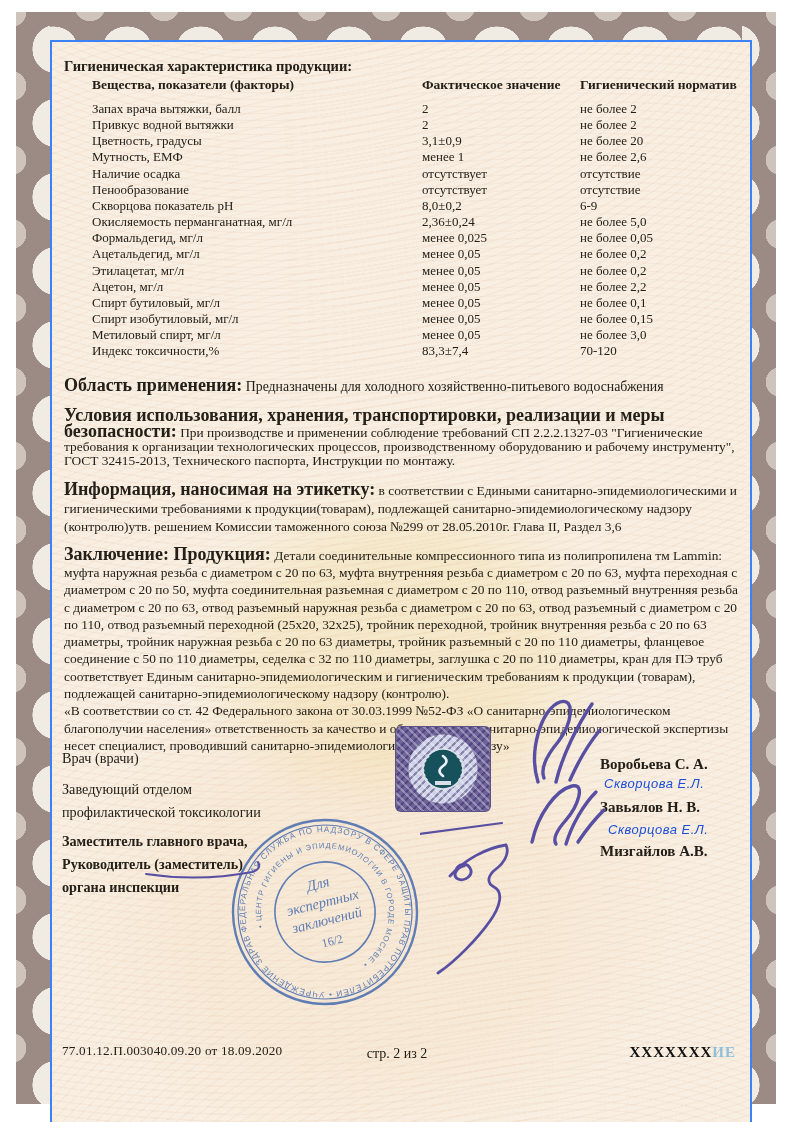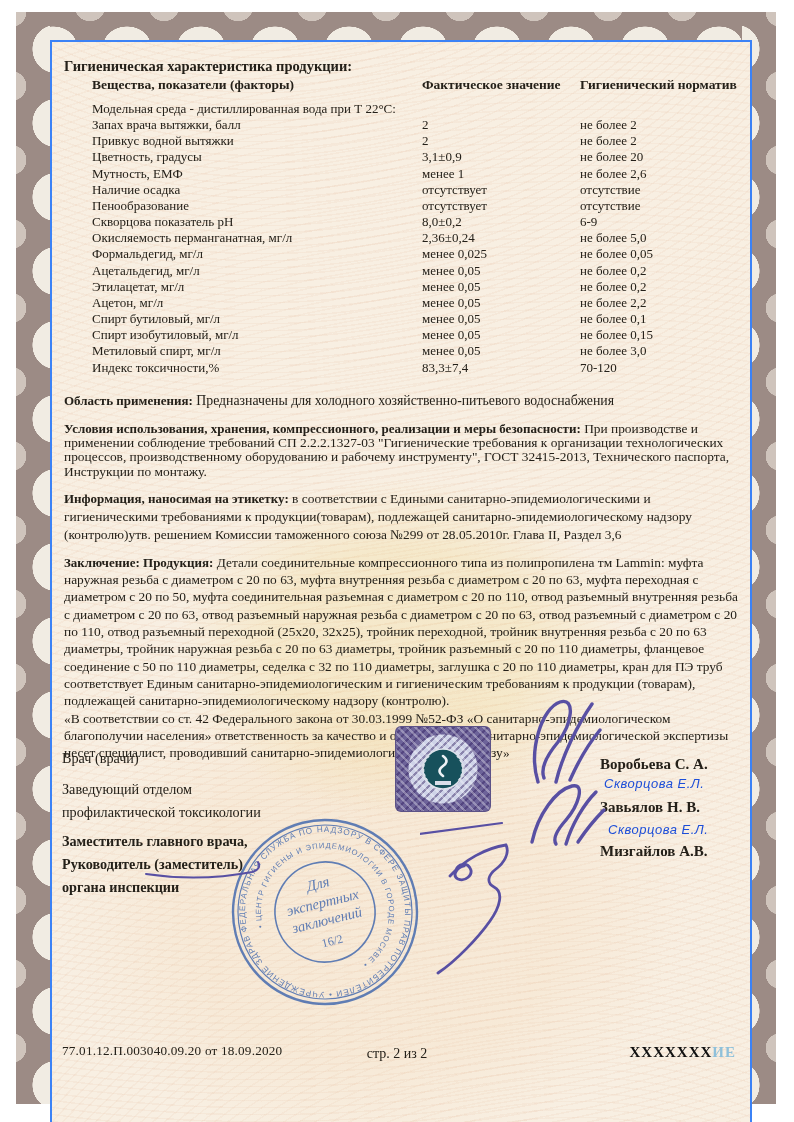--- a/index.html
+++ b/index.html
@@ -40,21 +40,21 @@
       repeating-radial-gradient(circle at 75% 140%, rgba(222,168,134,.09) 0 1.5px, rgba(0,0,0,0) 1.5px 8px);
   }
   .doc > *{position:relative;}
 
   h1.title{font-size:14.5px;margin:0 0 0 0;font-weight:bold;}
   .table{margin:8px 0 0 28px;font-size:13px;}
   .trow{display:grid;grid-template-columns:330px 158px auto;line-height:16.15px;}
   .thead{display:grid;grid-template-columns:330px 158px auto;font-weight:bold;font-size:13.5px;margin:2px 0 6px 28px;}
   .thead .c1{margin-left:0;}
   .sec{margin:0;font-size:13.4px;}
-  .sec b{font-size:13px;}
+  .sec b{font-size:18px;}
   .sec.app{margin-top:17px;line-height:16px;font-size:13.8px;}
   .sec.usage{margin-top:13px;line-height:14.3px;}
   .sec.label-info{margin-top:11px;line-height:18px;}
   .sec.conclusion{margin-top:10px;line-height:17.3px;}
 
   
   .abs{position:absolute;}
   .role{font-size:14.2px;}
   .role.bold{font-weight:bold;}
   .person{font-size:15px;font-weight:bold;white-space:nowrap;}
@@ -94,21 +94,20 @@
     <h1 class="title">Гигиеническая характеристика продукции:</h1>
 
     <div class="thead">
       <span class="c1">Вещества, показатели (факторы)</span>
       <span class="c2">Фактическое значение</span>
       <span class="c3">Гигиенический норматив</span>
     </div>
 
     <div class="table">
       <div class="trow">
-          <span>Модельная среда - дистиллированная вода при Т 22°С:</span>
           <span></span>
           <span></span>
         </div>
       <div class="trow">
           <span>Запах врача вытяжки, балл</span>
           <span>2</span>
           <span>не более 2</span>
         </div>
       <div class="trow">
           <span>Привкус водной вытяжки</span>
@@ -182,21 +181,21 @@
         </div>
       <div class="trow">
           <span>Индекс токсичности,%</span>
           <span>83,3±7,4</span>
           <span>70-120</span>
         </div>
     </div>
 
     <p class="sec app"><b>Область применения:</b> <span>Предназначены для холодного хозяйственно-питьевого водоснабжения</span></p>
 
-    <p class="sec usage"><b>Условия использования, хранения, компрессионного, реализации и меры безопасности:</b> <span>При производстве и применении соблюдение требований СП 2.2.2.1327-03 "Гигиенические требования к организации технологических процессов, производственному оборудованию и рабочему инструменту", ГОСТ 32415-2013, Технического паспорта, Инструкции по монтажу.</span></p>
+    <p class="sec usage"><b>Условия использования, хранения, транспортировки, реализации и меры безопасности:</b> <span>При производстве и применении соблюдение требований СП 2.2.2.1327-03 "Гигиенические требования к организации технологических процессов, производственному оборудованию и рабочему инструменту", ГОСТ 32415-2013, Технического паспорта, Инструкции по монтажу.</span></p>
 
     <p class="sec label-info"><b>Информация, наносимая на этикетку:</b> <span>в соответствии с Едиными санитарно-эпидемиологическими и гигиеническими требованиями к продукции(товарам), подлежащей санитарно-эпидемиологическому надзору (контролю)утв. решением Комиссии таможенного союза №299 от 28.05.2010г. Глава II, Раздел 3,6</span></p>
 
     <p class="sec conclusion"><b>Заключение: Продукция:</b> <span>Детали соединительные компрессионного типа из полипропилена тм Lammin: муфта наружная резьба с диаметром с 20 по 63, муфта внутренняя резьба с диаметром с 20 по 63, муфта переходная с диаметром с 20 по 50, муфта соединительная разъемная с диаметром с 20 по 110, отвод разъемный внутренняя резьба с диаметром с 20 по 63, отвод разъемный наружная резьба с диаметром с 20 по 63, отвод разъемный с диаметром с 20 по 110, отвод разъемный переходной (25х20, 32х25), тройник переходной, тройник внутренняя резьба с 20 по 63 диаметры, тройник наружная резьба с 20 по 63 диаметры, тройник разъемный с 20 по 110 диаметры, фланцевое соединение с 50 по 110 диаметры, седелка с 32 по 110 диаметры, заглушка с 20 по 110 диаметры, кран для ПЭ труб  соответствует Единым санитарно-эпидемиологическим и гигиеническим требованиям к продукции (товарам), подлежащей санитарно-эпидемиологическому надзору (контролю).</span><br><span>«В соответствии со ст. 42 Федерального закона от 30.03.1999 №52-ФЗ «О санитарно-эпидемиологическом благополучии населения» ответственность за качество и объективность санитарно-эпидемиологической экспертизы несет специалист, проводивший санитарно-эпидемиологическую экспертизу»</span></p>
   </div>
 
   <div class="abs role" style="left:62px;top:750px;">Врач (врачи)</div>
   <div class="abs role" style="left:62px;top:781px;">Заведующий отделом</div>
   <div class="abs role" style="left:62px;top:804px;">профилактической токсикологии</div>
   <div class="abs role bold" style="left:62px;top:833px;">Заместитель главного врача,</div>

